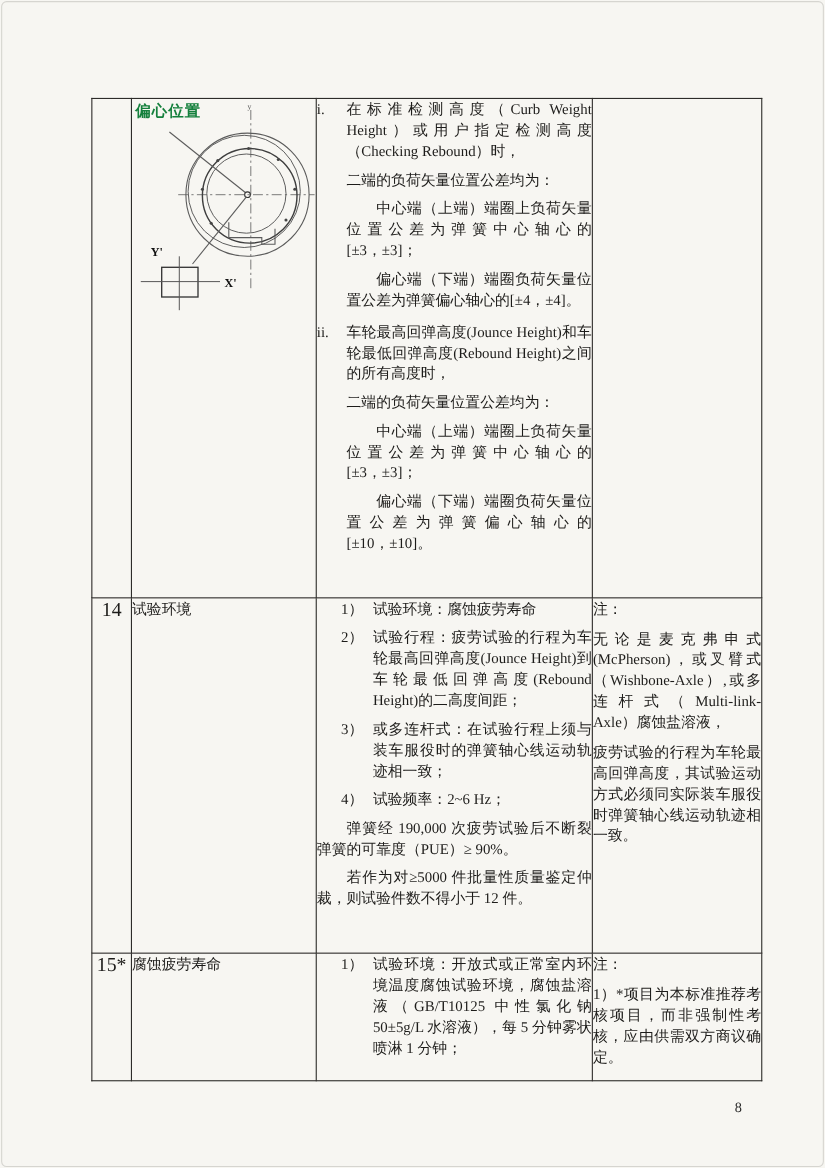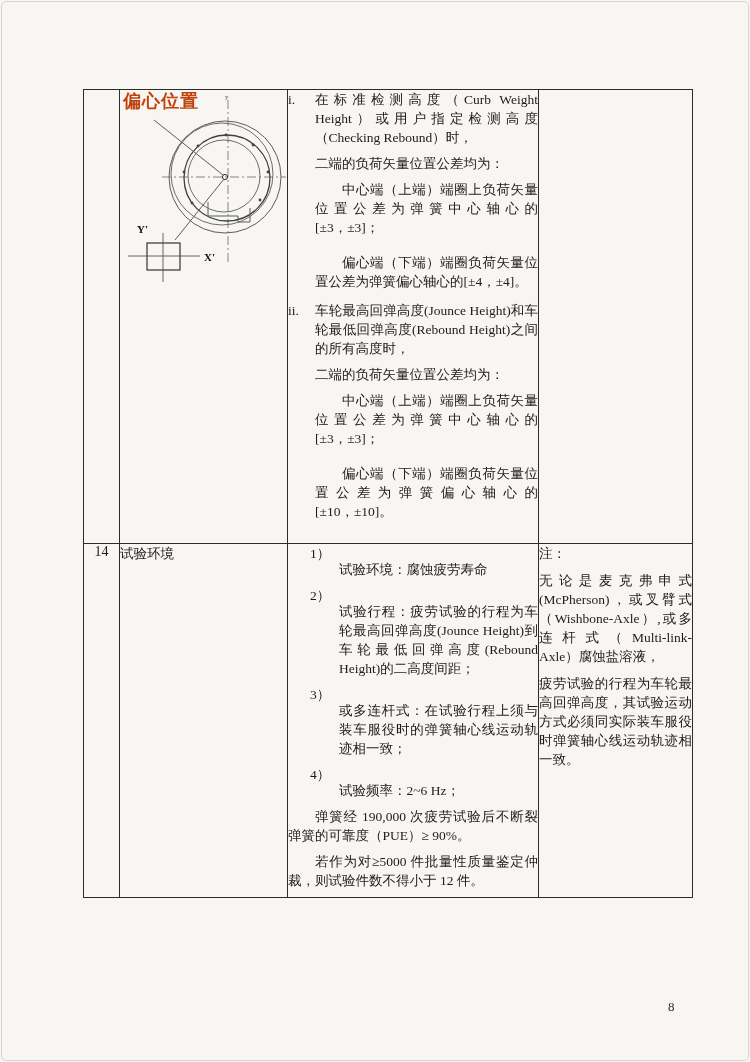--- a/index.html
+++ b/index.html
@@ -18,38 +18,38 @@
     position:absolute;left:83px;top:89px;
     border-collapse:collapse;table-layout:fixed;
     width:609px;
   }
   table.spec td{
     border:1px solid #2d2c2a;
     vertical-align:top;
     padding:0;
     overflow:hidden;
   }
-  .no-cell{text-align:center;padding-top:9px;font-size:14px;}
+  .no-cell{text-align:center;padding-top:9px;font-size:18px;}
   .item-cell{padding:9px 4px 0 9px;font-size:13.5px;line-height:19px;position:relative;}
   .req{padding:9px 8px 0 12px;font-size:13.5px;line-height:19px;text-align:justify;}
   .note{padding:9px 7px 0 7px;font-size:13.5px;line-height:19px;text-align:justify;}
   .note p{margin:0 0 8px 0;}
   .li{display:flex;margin-bottom:10px;}
   .mk{flex:0 0 27px;}
   .list-b .li{padding-left:22px;margin-bottom:7px;}
   .list-b .mk{flex:0 0 29px;}
   .ct{flex:1;min-width:0;}
   .ct p{margin:0 0 7px 0;}
-  .ct p:last-child{margin-bottom:0;margin-top:16px;}
+  .ct p:last-child{margin-bottom:0;}
   .ind{text-indent:2em;}
   .cellp{text-indent:2em;margin:0 0 7px 0;}
   .diagram-wrap{position:relative;width:168px;height:208px;}
   .diagram-title{
     position:absolute;left:3px;top:2px;
-    font-weight:bold;font-size:18px;letter-spacing:1px;color:#c2410c;
+    font-weight:bold;font-size:14px;letter-spacing:1px;color:#15803d;
   }
   .diagram-svg{position:absolute;left:0;top:0;}
   .axis-label{font-weight:bold;font-size:11px;fill:#111;}
   .tiny-label{font-size:7px;fill:#555;}
   .page-number{
     position:absolute;left:668px;top:999px;
     font-size:13px;color:#2a2a2a;
   }
 </style>
 </head>
@@ -159,16 +159,32 @@
       <p class="cellp">弹簧经 190,000 次疲劳试验后不断裂弹簧的可靠度（PUE）≥ 90%。</p>
       <p class="cellp">若作为对≥5000 件批量性质量鉴定仲裁，则试验件数不得小于 12 件。</p>
     </td>
     <td class="note">
       <p>注：</p>
       <p>无论是麦克弗申式(McPherson)，或叉臂式（Wishbone-Axle）,或多连杆式（Multi-link-Axle）腐蚀盐溶液，</p>
       <p>疲劳试验的行程为车轮最高回弹高度，其试验运动方式必须同实际装车服役时弹簧轴心线运动轨迹相一致。</p>
     </td>
   </tr>
 
+  <tr style="height:116px;">
+    <td class="no-cell">15*</td>
+    <td class="item-cell">腐蚀疲劳寿命</td>
+    <td class="req list-b">
+      <div class="li">
+        <span class="mk">1）</span>
+        <div class="ct">
+              <p>试验环境：开放式或正常室内环境温度腐蚀试验环境，腐蚀盐溶液（GB/T10125 中性氯化钠 50±5g/L 水溶液），每 5 分钟雾状喷淋 1 分钟；</p>
+            </div>
+      </div>
+    </td>
+    <td class="note">
+      <p>注：</p>
+      <p>1）*项目为本标准推荐考核项目，而非强制性考核，应由供需双方商议确定。</p>
+    </td>
+  </tr>
 </tbody>
   </table>
 
 <div class="page-number">8</div>
 
 </body></html>

